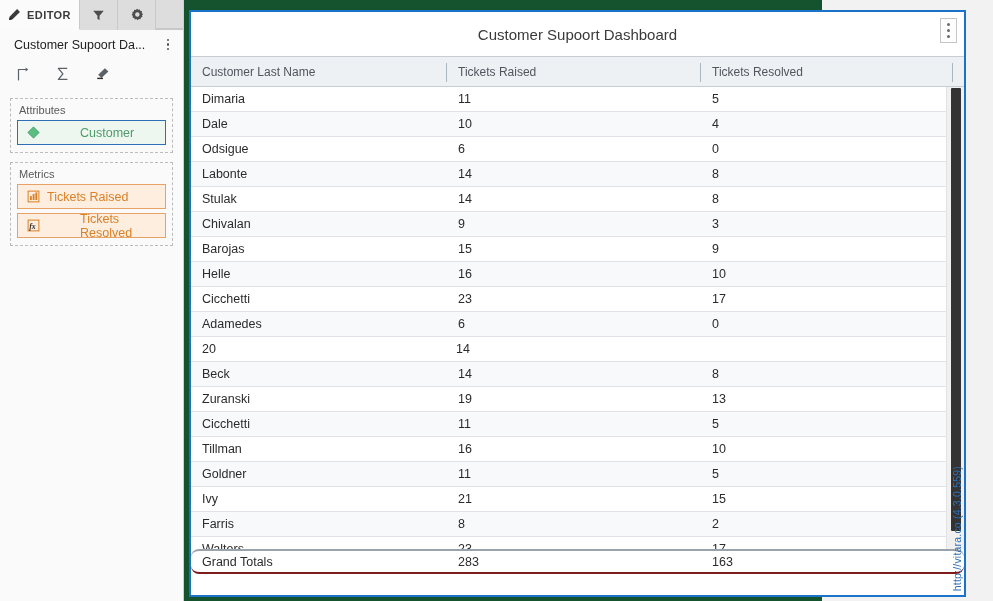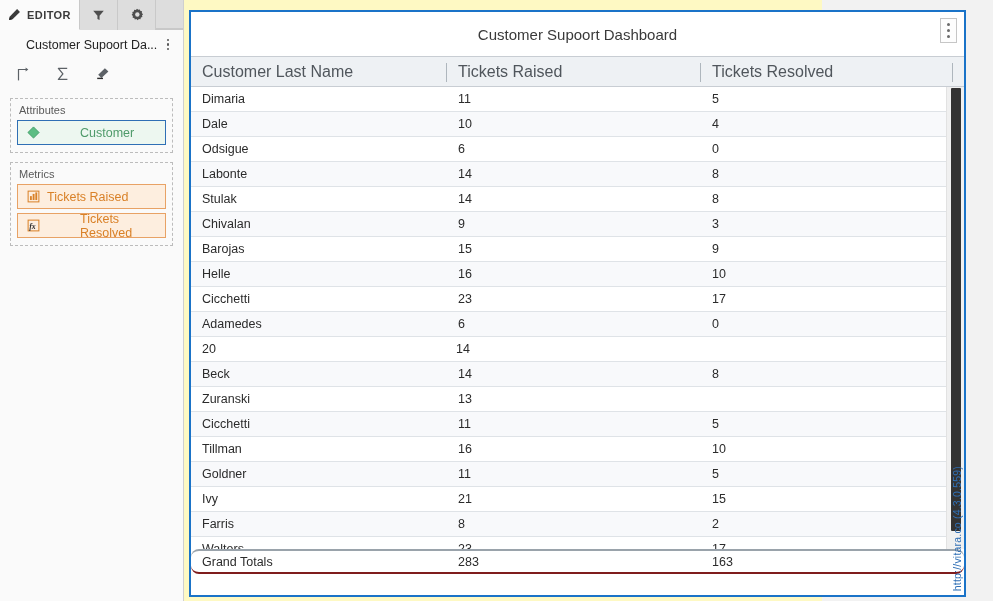--- a/index.html
+++ b/index.html
@@ -12,21 +12,21 @@
     background: #f2f2f2;
     font-family: "Liberation Sans", sans-serif;
     -webkit-font-smoothing: antialiased;
   }
 
   #app {
     position: relative;
     width: 822px;
     height: 601px;
     display: flex;
-    background: #fef9c3;
+    background: #14532d;
     align-items: flex-end;
   }
 
   
   #sidebar {
     position: relative;
     width: 184px;
     height: 601px;
     background: #fafafa;
     border-right: 1px solid #cfcfcf;
@@ -58,21 +58,20 @@
   .tab.icononly { width: 38px; }
   .tabstrip-fill { flex: 1; background: #dddddd; border-bottom: 1px solid #c8c8c8; }
 
   .tab svg { display: block; }
 
   .panel-title-row {
     display: flex;
     align-items: center;
     height: 29px;
     padding: 0 8px 0 14px;
-    margin-left: 12px;
   }
   .panel-title {
     flex: 1;
     font-size: 12.5px;
     color: #222;
     white-space: nowrap;
     overflow: hidden;
   }
   .kebab-mini {
     width: 14px;
@@ -179,21 +178,21 @@
   .grid-head {
     display: flex;
     position: relative;
     height: 31px;
     background: #eef1f4;
     border-top: 1px solid #c8cdd3;
     border-bottom: 1px solid #c8cdd3;
   }
   .gh {
     position: relative;
-    font-size: 16px;
+    font-size: 12px;
     color: #50565c;
     display: flex;
     align-items: center;
     padding-left: 11px;
     cursor: pointer;
   }
   .resize-handle {
     position: absolute;
     right: 0; top: 6px;
     width: 1px; height: 19px;
@@ -473,20 +472,21 @@
               <div class="cell col-3"></div>
             </div>
             <div class="row alt">
               <div class="cell col-0">Beck</div>
               <div class="cell col-1">14</div>
               <div class="cell col-2">8</div>
               <div class="cell col-3"></div>
             </div>
             <div class="row">
               <div class="cell col-0">Zuranski</div>
+              <div class="cell col-1">19</div>
               <div class="cell col-2">13</div>
               <div class="cell col-3"></div>
             </div>
             <div class="row alt">
               <div class="cell col-0">Cicchetti</div>
               <div class="cell col-1">11</div>
               <div class="cell col-2">5</div>
               <div class="cell col-3"></div>
             </div>
             <div class="row">

